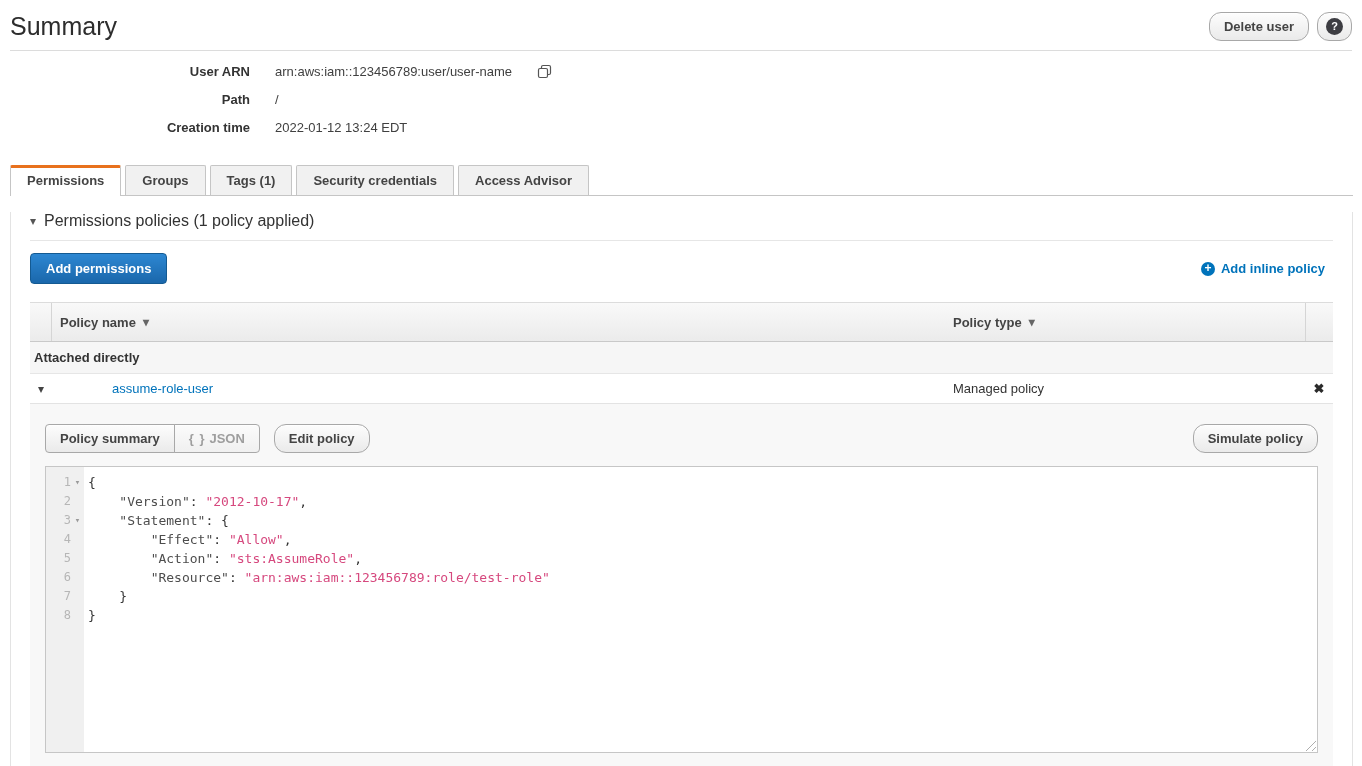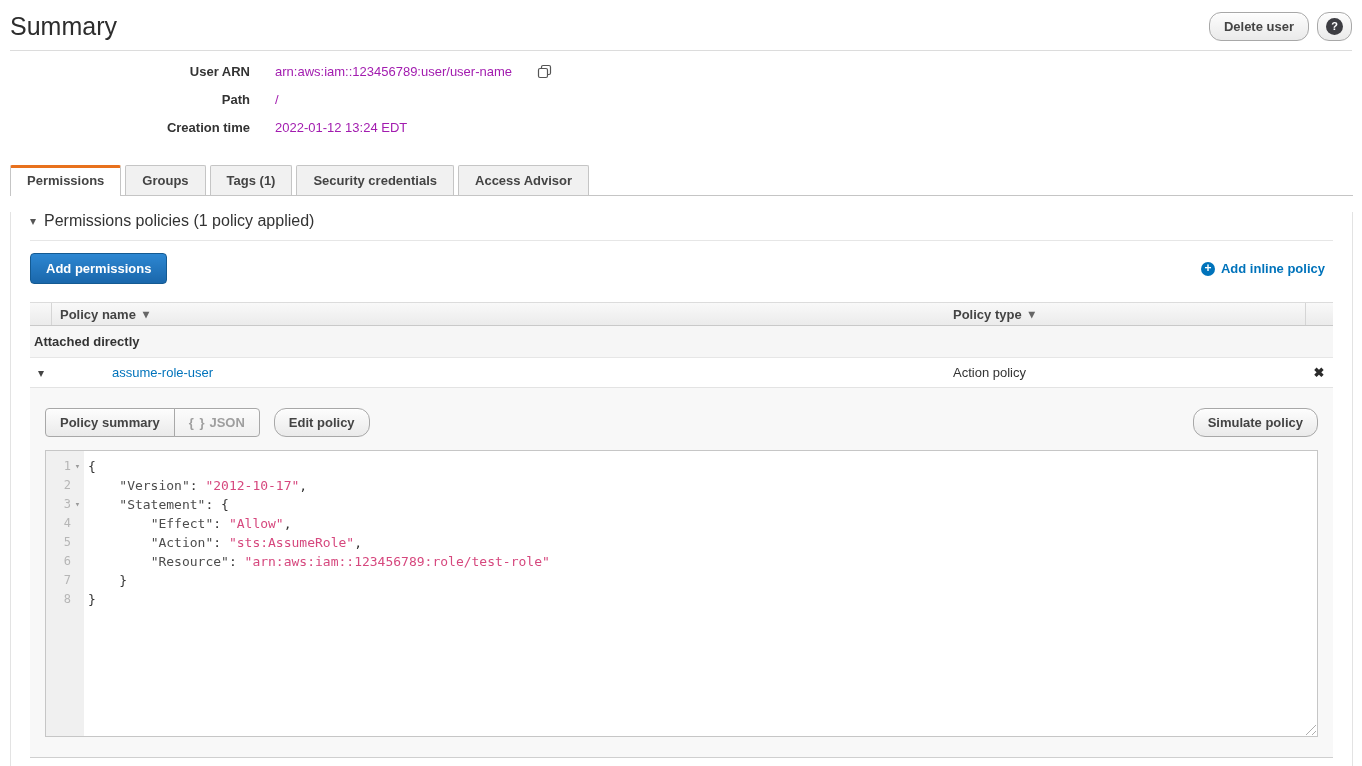--- a/index.html
+++ b/index.html
@@ -22,21 +22,21 @@
   .help-circle {
     display:inline-block; width:17px; height:17px; border-radius:50%;
     background:#3d3d42; color:#fff; font-size:11px; font-weight:bold; line-height:17px; text-align:center;
   }
   .top-divider { border:none; border-top:1px solid #dcdcdc; margin:9px 10px 0 10px; }
 
   
   .summary-fields { margin-top:13px; }
   .field-row { display:flex; align-items:flex-start; height:28px; }
   .field-label { width:250px; text-align:right; font-weight:bold; color:#333; }
-  .field-value { margin-left:25px; color:#a21caf; display:flex; align-items:center; gap:23px; }
+  .field-value { margin-left:25px; color:#404040; display:flex; align-items:center; gap:23px; }
   .copy-icon { display:inline-flex; cursor:pointer; margin-left:2px; }
 
   
   .tab-bar { display:flex; align-items:flex-end; gap:4px; margin:17px 9px 0 10px; border-bottom:1px solid #c5c5c5; }
   .tab {
     background:#f1f1f1; border:1px solid #c5c5c5; border-bottom:none;
     font-weight:bold; font-size:13px; color:#444; padding:7px 16px 7px; cursor:pointer;
     font-family:"Liberation Sans", sans-serif; border-radius:2px 2px 0 0;
   }
   .tab.active {
@@ -56,21 +56,21 @@
   }
   .inline-policy-link { display:flex; align-items:center; gap:6px; color:#0073bb; font-weight:bold; font-size:13px; cursor:pointer; margin-right:8px; }
   .plus-circle {
     width:14px; height:14px; border-radius:50%; background:#0073bb; color:#fff;
     font-size:12px; font-weight:bold; line-height:13px; text-align:center;
   }
 
   
   .policy-table { margin-top:18px; }
   .tbl-header {
-    display:flex; height:24px; align-items:stretch;
+    display:flex; height:40px; align-items:stretch;
     background:linear-gradient(#f9f9f9,#ebebeb);
     border-top:1px solid #dcdcdc; border-bottom:1px solid #c9c9c9;
     font-weight:bold; color:#444;
   }
   .hcell { display:flex; align-items:center; }
   .hcell-expander { width:22px; border-right:1px solid #d5d5d5; }
   .hcell-name { flex:1; padding-left:8px; }
   .hcell-type { width:360px; padding-left:8px; }
   .hcell-remove { width:28px; border-left:1px solid #d5d5d5; }
   .caret-down { font-size:10px; color:#666; margin-left:7px; }
@@ -198,21 +198,21 @@
       <span>Attached directly</span>
     </div>
 
     <div class="policy-row">
       <div class="rcell-expander">
           <span class="expand-caret"></span>
         </div>
       <div class="rcell-name">
         <a class="policy-link">assume-role-user</a>
       </div>
-      <div class="rcell-type">Action policy</div>
+      <div class="rcell-type">Managed policy</div>
       <div class="rcell-remove">
         <span class="remove-x">✖</span>
       </div>
     </div>
 
     <div class="detail-panel">
       <div class="detail-buttons">
         <div class="seg-group">
           <button class="gray-btn seg-left">Policy summary</button>
           <button class="gray-btn seg-right seg-disabled"><span class="json-braces">{ }</span><span>JSON</span></button>

